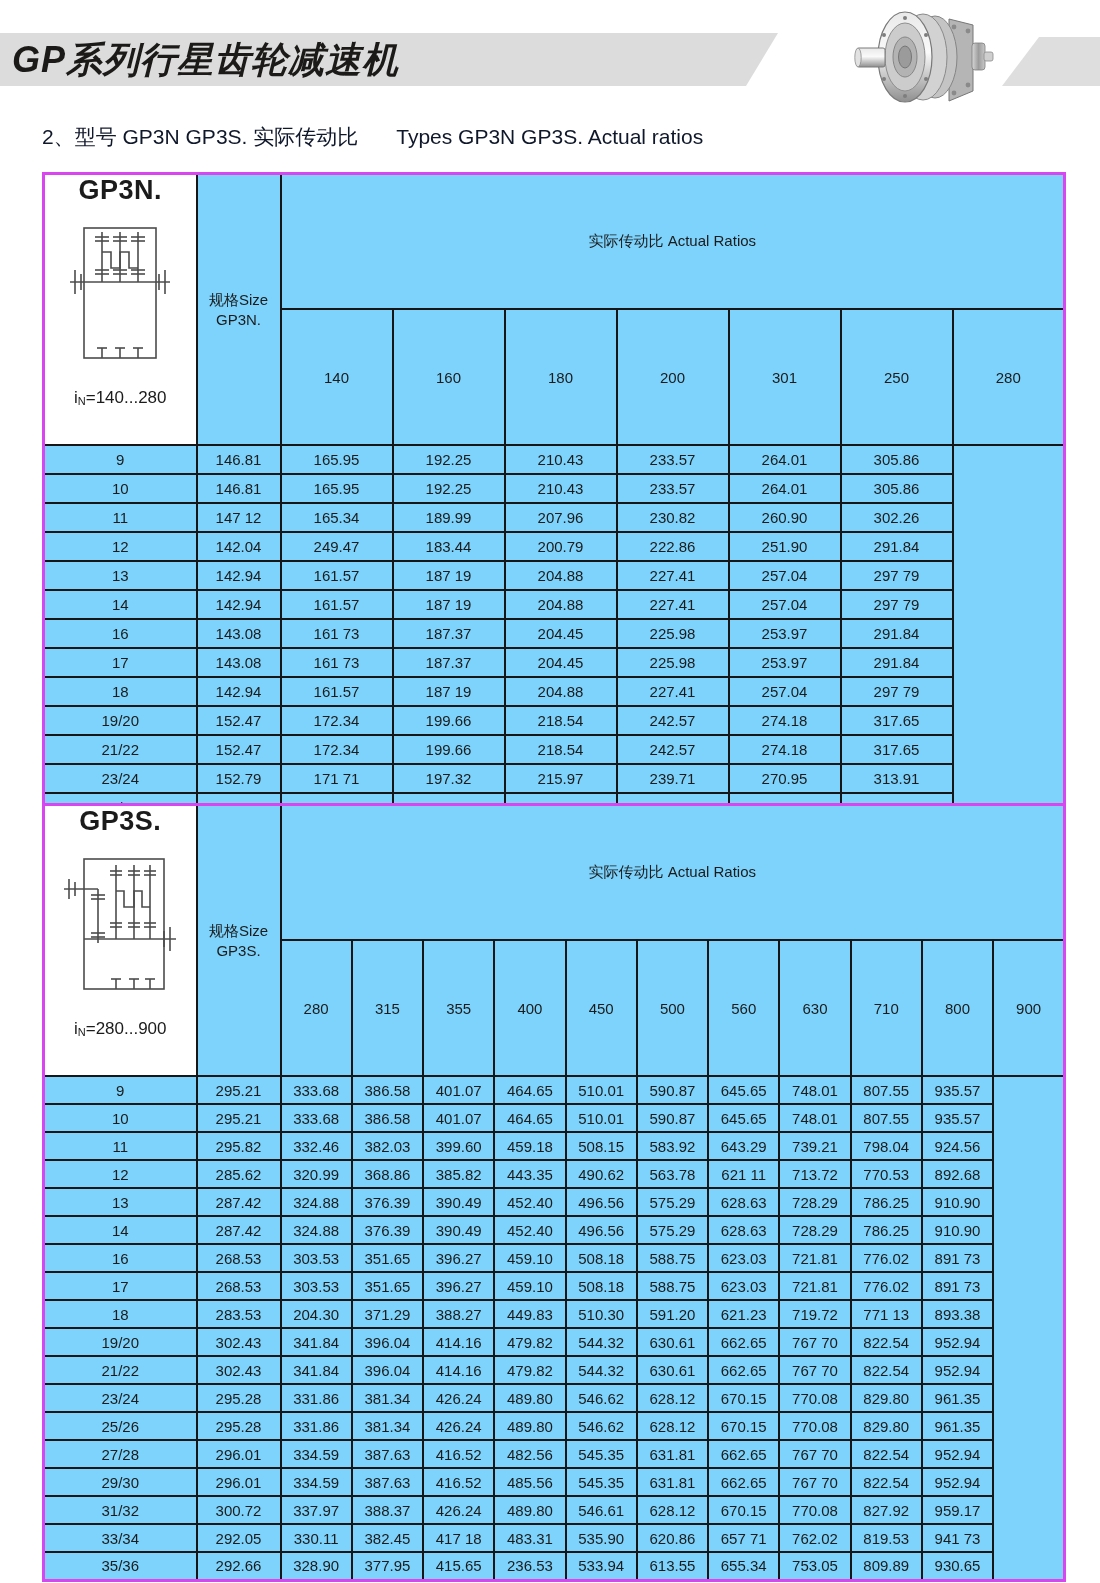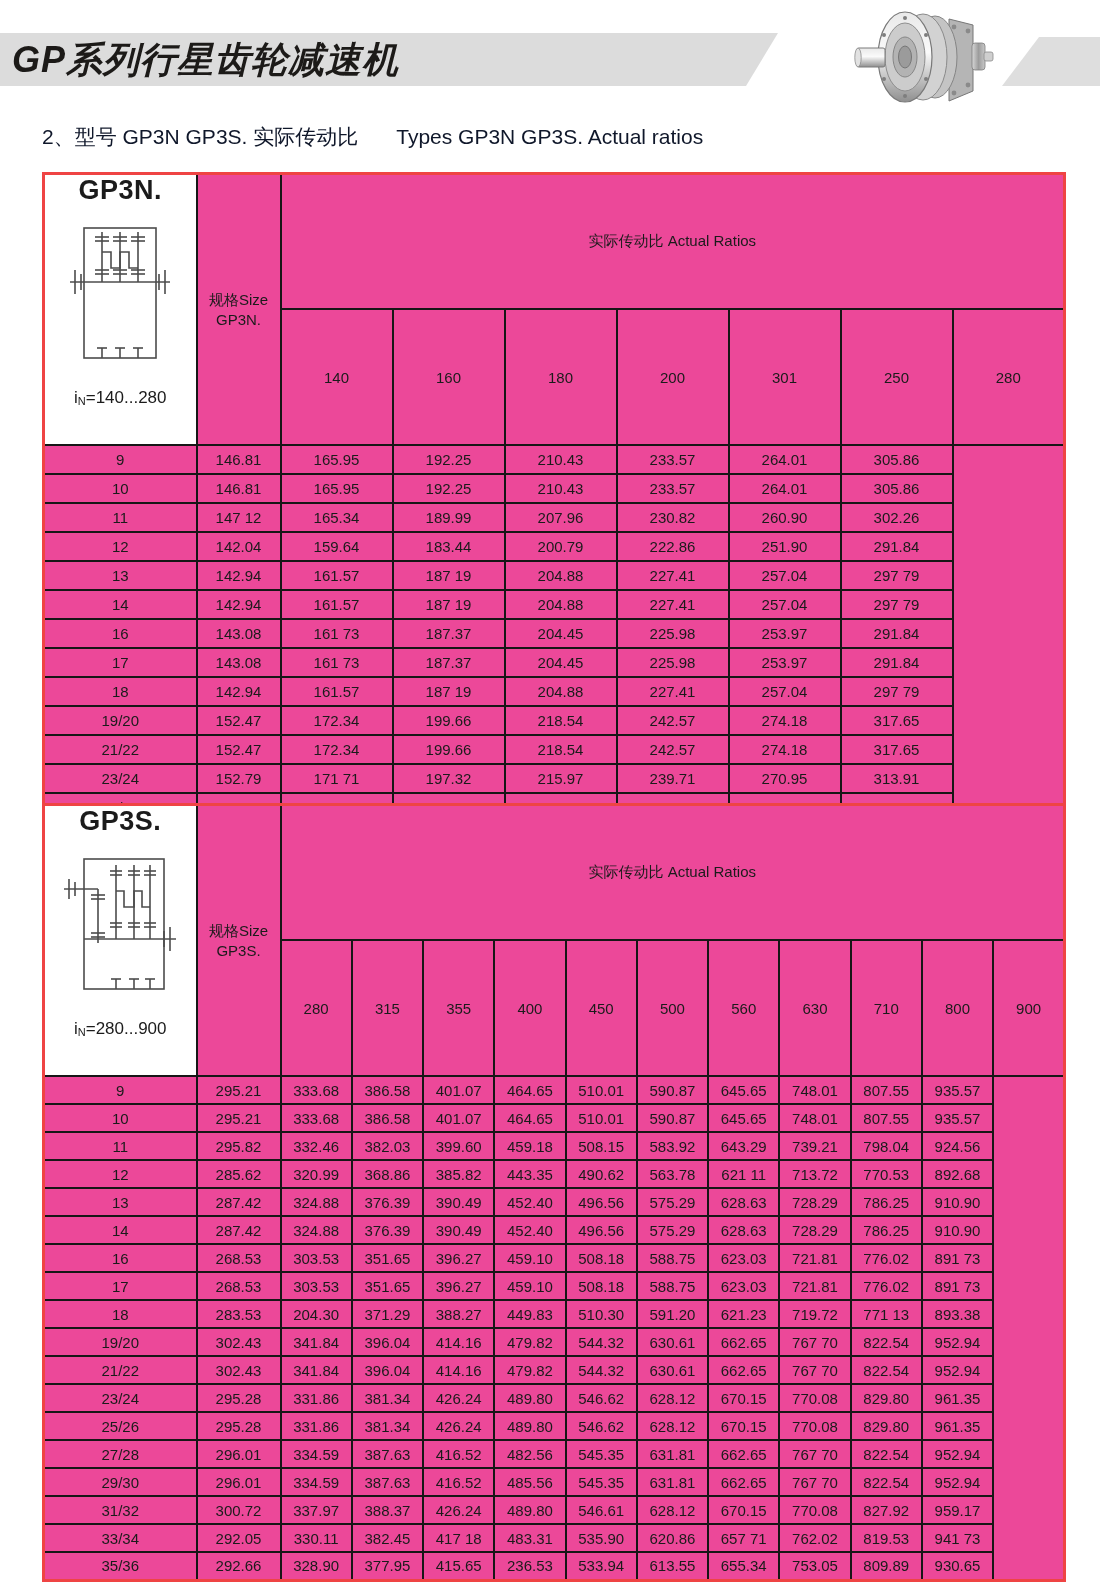--- a/index.html
+++ b/index.html
@@ -18,21 +18,21 @@
   }
   .deco-right{
     position:absolute;left:1002px;top:37px;width:98px;height:49px;background:#dedede;
     clip-path:polygon(37px 0,98px 0,98px 49px,0 49px);
   }
   .reducer{position:absolute;left:853px;top:5px;width:144px;height:104px;}
   
   .section-title{position:absolute;left:42px;top:123px;font-size:21px;white-space:nowrap;color:#0f172a;}
   .section-title .gap{display:inline-block;width:38px;}
   
-  table.ratio{border-collapse:collapse;table-layout:fixed;position:absolute;left:42px;background:#ec4899;border:3px solid #ef4444;}
+  table.ratio{border-collapse:collapse;table-layout:fixed;position:absolute;left:42px;background:#7dd3fc;border:3px solid #d946ef;}
   #t1{top:172px;width:1021px;}
   #t2{top:803px;width:1021px;padding-left:32px;}
   table.ratio td,table.ratio th{
     border:2px solid #161616;text-align:center;vertical-align:middle;
     font-size:15px;font-weight:normal;color:#1b1b1b;padding:0;overflow:hidden;white-space:nowrap;
   }
   tr.head-row{height:28px;}
   #t1 tbody tr{height:29px;}
   #t2 tbody tr{height:28px;}
   .ratios-head{font-size:16px;}
@@ -193,21 +193,21 @@
           <td>165.34</td>
           <td>189.99</td>
           <td>207.96</td>
           <td>230.82</td>
           <td>260.90</td>
           <td>302.26</td>
         </tr>
         <tr>
           <td>12</td>
           <td>142.04</td>
-          <td>159.64</td>
+          <td>249.47</td>
           <td>183.44</td>
           <td>200.79</td>
           <td>222.86</td>
           <td>251.90</td>
           <td>291.84</td>
         </tr>
         <tr>
           <td>13</td>
           <td>142.94</td>
           <td>161.57</td>

